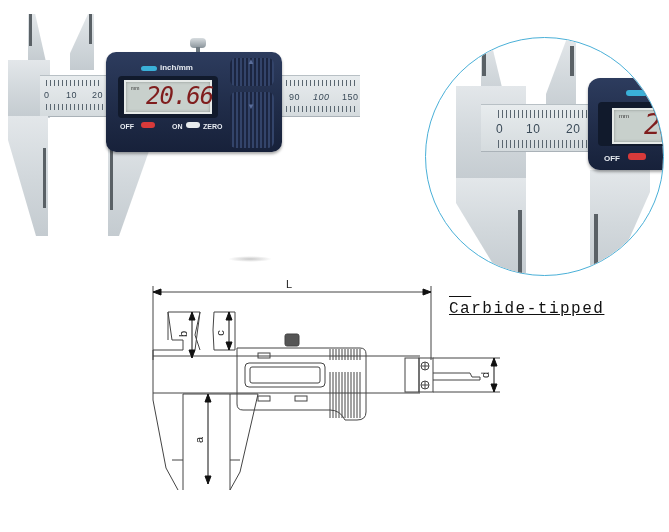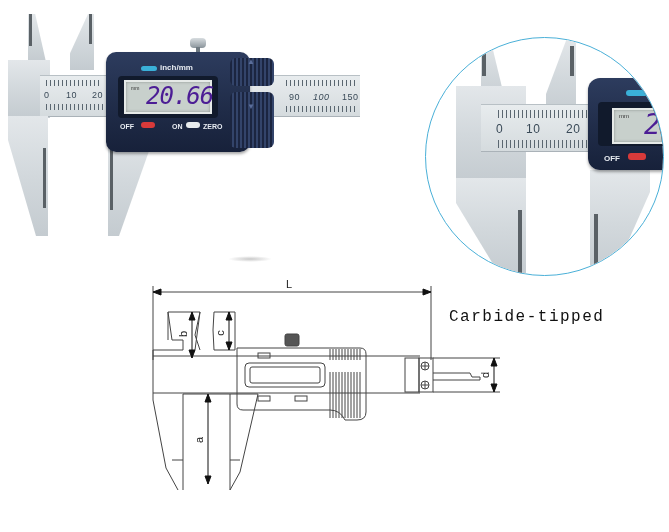--- a/index.html
+++ b/index.html
@@ -5,21 +5,21 @@
   html,body{margin:0;padding:0;background:#ffffff;}
   body{width:669px;height:532px;position:relative;overflow:hidden;font-family:"Liberation Sans",sans-serif;}
   .abs{position:absolute;}
   
   .steel{background:linear-gradient(180deg,#e3e7ea 0%,#d2d8dc 50%,#c4cbd0 100%);}
   .scale-bar{position:absolute;background:linear-gradient(180deg,#e8ecee,#d5dbde);border-top:1px solid #b8c0c5;border-bottom:1px solid #aab2b8;}
   .ticks{position:absolute;height:6px;background:repeating-linear-gradient(90deg,#5a6670 0 1px,transparent 1px 4px);}
   .scale-num{position:absolute;font-size:9px;color:#3a4a58;letter-spacing:0.5px;}
   .body-unit{position:absolute;background:linear-gradient(180deg,#2d3c5e 0%,#1f2b47 60%,#17213a 100%);border-radius:10px;box-shadow:0 2px 3px rgba(0,0,0,0.35);}
   .lcd{position:absolute;background:#c8d0cc;border:2px solid #e6eae8;box-shadow:inset 0 0 3px rgba(0,0,0,0.3);}
-  .lcd-val{position:absolute;font-family:"DejaVu Sans Mono",monospace;color:#4c1d95;font-style:italic;}
+  .lcd-val{position:absolute;font-family:"DejaVu Sans Mono",monospace;color:#7f1d1d;font-style:italic;}
   .btn-label{position:absolute;color:#e8ecf2;font-weight:bold;font-size:7px;}
   .pill{position:absolute;border-radius:3px;}
   .grip{position:absolute;background:repeating-linear-gradient(90deg,#1b2540 0 2px,#33446a 2px 4px);border-radius:6px;}
   
   .circle{position:absolute;border:1px solid #4ab0d8;border-radius:50%;overflow:hidden;background:#fff;}
   
   .caption{position:absolute;font-family:"Liberation Mono","DejaVu Sans Mono",monospace;font-size:16px;line-height:18px;color:#111;letter-spacing:1.5px;white-space:pre;}
 </style>
 </head>
 <body>
@@ -49,21 +49,21 @@
   <div class="ticks" style="left:286px;top:106px;width:72px;"></div>
 
   <div class="abs steel" style="left:8px;top:116px;width:40px;height:120px;clip-path:polygon(0 0,100% 0,100% 100%,70% 100%,0 20%);"></div>
   <div class="abs" style="left:43px;top:148px;width:3px;height:60px;background:#5a6166;"></div>
   <div class="abs steel" style="left:108px;top:126px;width:44px;height:110px;clip-path:polygon(0 0,100% 0,100% 15%,25% 100%,0 100%);"></div>
   <div class="abs" style="left:110px;top:148px;width:3px;height:62px;background:#5a6166;"></div>
 
   <div class="abs" style="left:190px;top:38px;width:16px;height:10px;border-radius:4px;background:linear-gradient(180deg,#d8dde0,#8a949b);"></div>
   <div class="abs" style="left:196px;top:47px;width:4px;height:6px;background:#6f7a82;"></div>
 
-  <div class="body-unit" style="left:106px;top:52px;width:144px;height:100px;">
+  <div class="body-unit" style="left:106px;top:52px;width:176px;height:100px;">
     <div class="pill" style="left:35px;top:14px;width:16px;height:5px;background:#3ab0d8;"></div>
     <span class="btn-label" style="left:54px;top:11px;font-size:8px;">inch/mm</span>
     <div class="abs" style="left:12px;top:24px;width:100px;height:42px;background:#111a2c;border-radius:4px;"></div>
     <div class="lcd" style="left:18px;top:28px;width:84px;height:30px;">
       <span class="abs" style="left:5px;top:3px;font-size:5px;color:#333;">mm</span>
       <span class="lcd-val" style="left:20px;top:0px;font-size:24px;letter-spacing:-1px;">20.66</span>
     </div>
     <span class="btn-label" style="left:14px;top:71px;">OFF</span>
     <div class="pill" style="left:35px;top:70px;width:14px;height:6px;background:#d83a3a;"></div>
     <span class="btn-label" style="left:66px;top:71px;">ON</span>
@@ -101,21 +101,21 @@
     <div class="abs" style="left:10px;top:24px;width:110px;height:44px;background:#111a2c;border-radius:4px;"></div>
     <div class="lcd" style="left:24px;top:30px;width:90px;height:32px;">
       <span class="abs" style="left:5px;top:3px;font-size:6px;color:#333;">mm</span>
       <span class="lcd-val" style="left:30px;top:-2px;font-size:28px;">2</span>
     </div>
     <span class="btn-label" style="left:16px;top:76px;font-size:8px;">OFF</span>
     <div class="pill" style="left:40px;top:75px;width:18px;height:7px;background:#d83a3a;"></div>
   </div>
 </div>
 
-<div class="caption" style="left:449px;top:272px;">
+<div class="caption" style="left:449px;top:264px;text-decoration:underline;">
   <div>Carbide-tipped</div>
 </div>
 
 <svg class="abs" style="left:0;top:0;" width="669" height="532" viewBox="0 0 669 532">
   <g fill="none" stroke="#444" stroke-width="1">
 
     <line x1="153" y1="292" x2="431" y2="292"></line>
     <line x1="153" y1="286" x2="153" y2="360"></line>
     <line x1="431" y1="286" x2="431" y2="360"></line>
 

